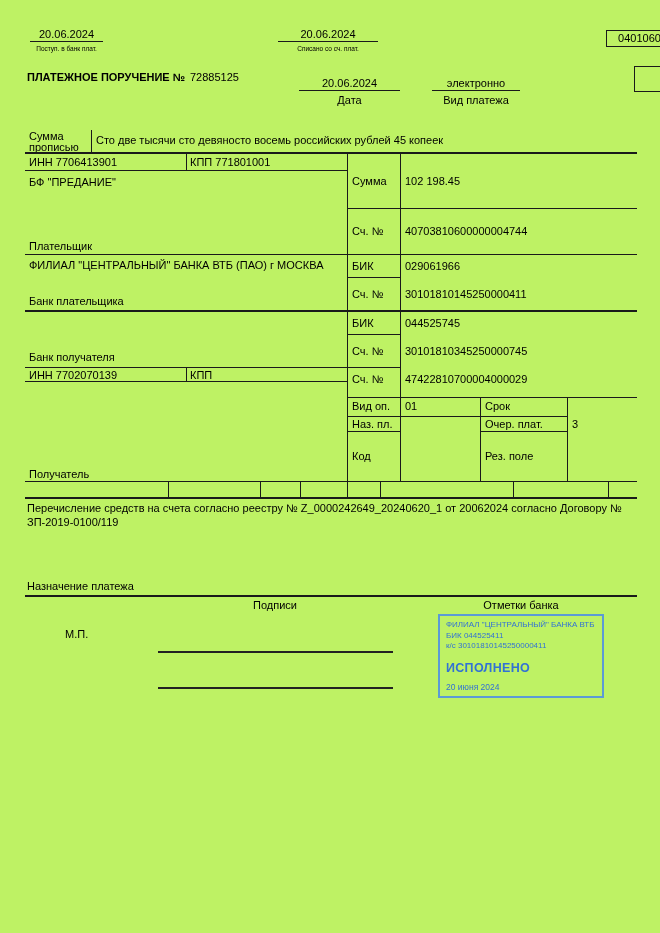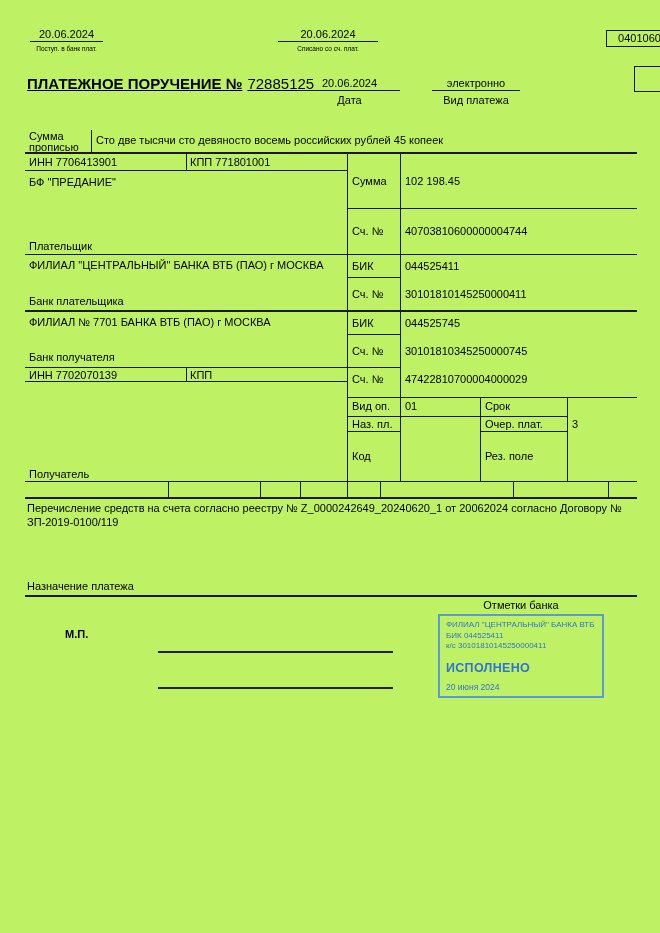--- a/index.html
+++ b/index.html
@@ -33,21 +33,21 @@
 
   <div class="t c ul" style="left:30px;top:28px;width:73px;">20.06.2024</div>
   <div class="t c tiny" style="left:18px;top:45px;width:97px;">Поступ. в банк плат.</div>
   <div class="t c ul" style="left:278px;top:28px;width:100px;">20.06.2024</div>
   <div class="t c tiny" style="left:278px;top:45px;width:100px;">Списано со сч. плат.</div>
 
   <div class="box" style="left:570px;top:30px;width:68px;height:17px;">
     <div class="t c" style="left:0;top:1px;width:65px;">0401060</div>
   </div>
 
-  <div class="t" style="left:27px;top:77px;font-size:15px;text-decoration:underline;"><span class="b">ПЛАТЕЖНОЕ ПОРУЧЕНИЕ №</span><span style="margin-left:5px;">72885125</span></div>
+  <div class="t" style="left:27px;top:71px;font-size:11px;"><span class="b">ПЛАТЕЖНОЕ ПОРУЧЕНИЕ №</span><span style="margin-left:5px;">72885125</span></div>
   <div class="t c ul" style="left:299px;top:77px;width:101px;">20.06.2024</div>
   <div class="t c" style="left:299px;top:94px;width:101px;">Дата</div>
   <div class="t c ul" style="left:432px;top:77px;width:88px;">электронно</div>
   <div class="t c" style="left:432px;top:94px;width:88px;">Вид платежа</div>
   <div class="box" style="left:598px;top:66px;width:40px;height:26px;"></div>
 
   <div class="t wrap" style="left:29px;top:131px;width:60px;line-height:11px;font-size:11px;">Сумма прописью</div>
   <div class="t" style="left:96px;top:134px;">Сто две тысячи сто девяносто восемь российских рублей 45 копеек</div>
   <div class="vl" style="left:91px;top:130px;height:22px;"></div>
   <div class="hl2" style="left:25px;top:152px;width:612px;"></div>
@@ -63,27 +63,26 @@
   <div class="t" style="left:352px;top:175px;">Сумма</div>
   <div class="t" style="left:405px;top:175px;">102 198.45</div>
   <div class="hl" style="left:347px;top:208px;width:290px;"></div>
   <div class="t" style="left:352px;top:225px;">Сч. №</div>
   <div class="t" style="left:405px;top:225px;">40703810600000004744</div>
   <div class="hl" style="left:25px;top:254px;width:612px;"></div>
 
   <div class="t" style="left:29px;top:259px;">ФИЛИАЛ "ЦЕНТРАЛЬНЫЙ" БАНКА ВТБ (ПАО) г МОСКВА</div>
   <div class="t" style="left:29px;top:295px;">Банк плательщика</div>
   <div class="t" style="left:352px;top:260px;">БИК</div>
-  <div class="t" style="left:405px;top:260px;">044525411</div>
+  <div class="t" style="left:405px;top:260px;">029061966</div>
   <div class="hl" style="left:347px;top:277px;width:53px;"></div>
   <div class="t" style="left:352px;top:288px;">Сч. №</div>
   <div class="t" style="left:405px;top:288px;">30101810145250000411</div>
   <div class="hl2" style="left:25px;top:310px;width:612px;"></div>
 
-  <div class="t" style="left:29px;top:316px;">ФИЛИАЛ № 7701 БАНКА ВТБ (ПАО) г МОСКВА</div>
   <div class="t" style="left:29px;top:351px;">Банк получателя</div>
   <div class="t" style="left:352px;top:317px;">БИК</div>
   <div class="t" style="left:405px;top:317px;">044525745</div>
   <div class="hl" style="left:347px;top:334px;width:53px;"></div>
   <div class="t" style="left:352px;top:345px;">Сч. №</div>
   <div class="t" style="left:405px;top:345px;">30101810345250000745</div>
   <div class="hl" style="left:25px;top:367px;width:375px;"></div>
 
   <div class="t" style="left:29px;top:369px;">ИНН 7702070139</div>
   <div class="t" style="left:190px;top:369px;">КПП</div>
@@ -118,22 +117,23 @@
   <div class="vl" style="left:300px;top:481px;height:16px;"></div>
   <div class="vl" style="left:380px;top:481px;height:16px;"></div>
   <div class="vl" style="left:513px;top:481px;height:16px;"></div>
   <div class="vl" style="left:608px;top:481px;height:16px;"></div>
   <div class="hl2" style="left:25px;top:497px;width:612px;"></div>
 
   <div class="t wrap" style="left:27px;top:502px;width:610px;line-height:13.5px;">Перечисление средств на счета согласно реестру № Z_0000242649_20240620_1 от 20062024 согласно Договору № ЗП-2019-0100/119</div>
   <div class="t" style="left:27px;top:580px;">Назначение платежа</div>
   <div class="hl2" style="left:25px;top:595px;width:612px;"></div>
 
+  <div class="t c" style="left:160px;top:599px;width:230px;">Подписи</div>
   <div class="t c" style="left:438px;top:599px;width:166px;">Отметки банка</div>
-  <div class="t" style="left:65px;top:628px;font-weight:bold;">М.П.</div>
+  <div class="t" style="left:65px;top:628px;">М.П.</div>
   <div class="hl2" style="left:158px;top:651px;width:235px;background:#222;"></div>
   <div class="hl2" style="left:158px;top:687px;width:235px;background:#222;"></div>
 
   <div class="stamp">
     <div>ФИЛИАЛ "ЦЕНТРАЛЬНЫЙ" БАНКА ВТБ</div>
     <div>БИК 044525411</div>
     <div>к/с 30101810145250000411</div>
     <div class="status">ИСПОЛНЕНО</div>
     <div class="sdate">20 июня 2024</div>
   </div>

